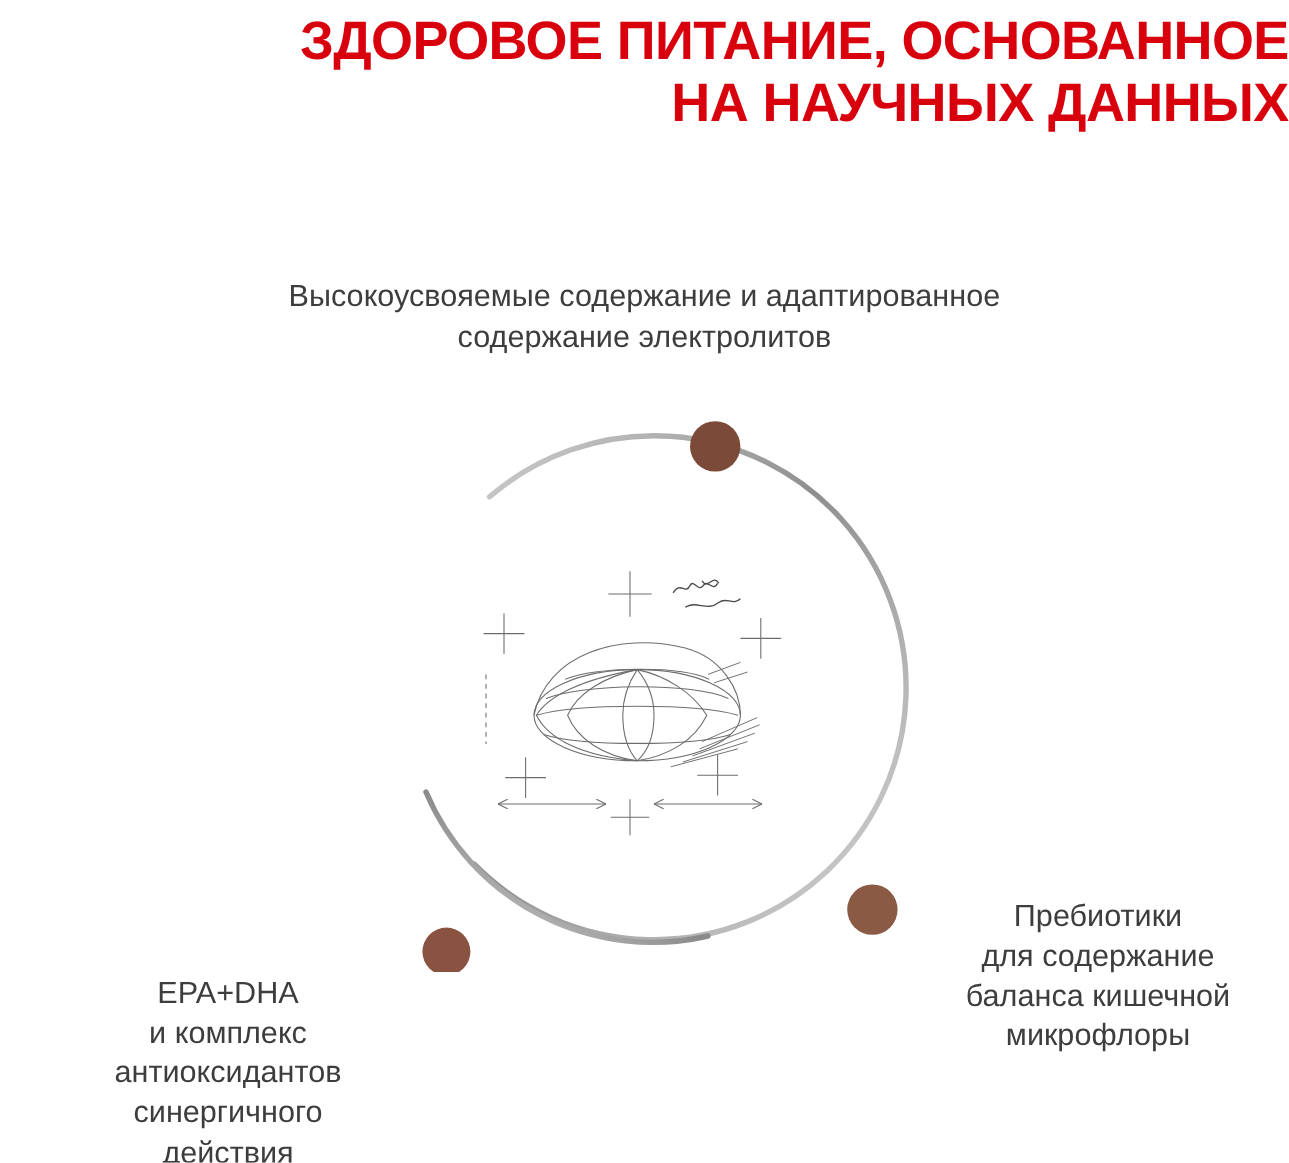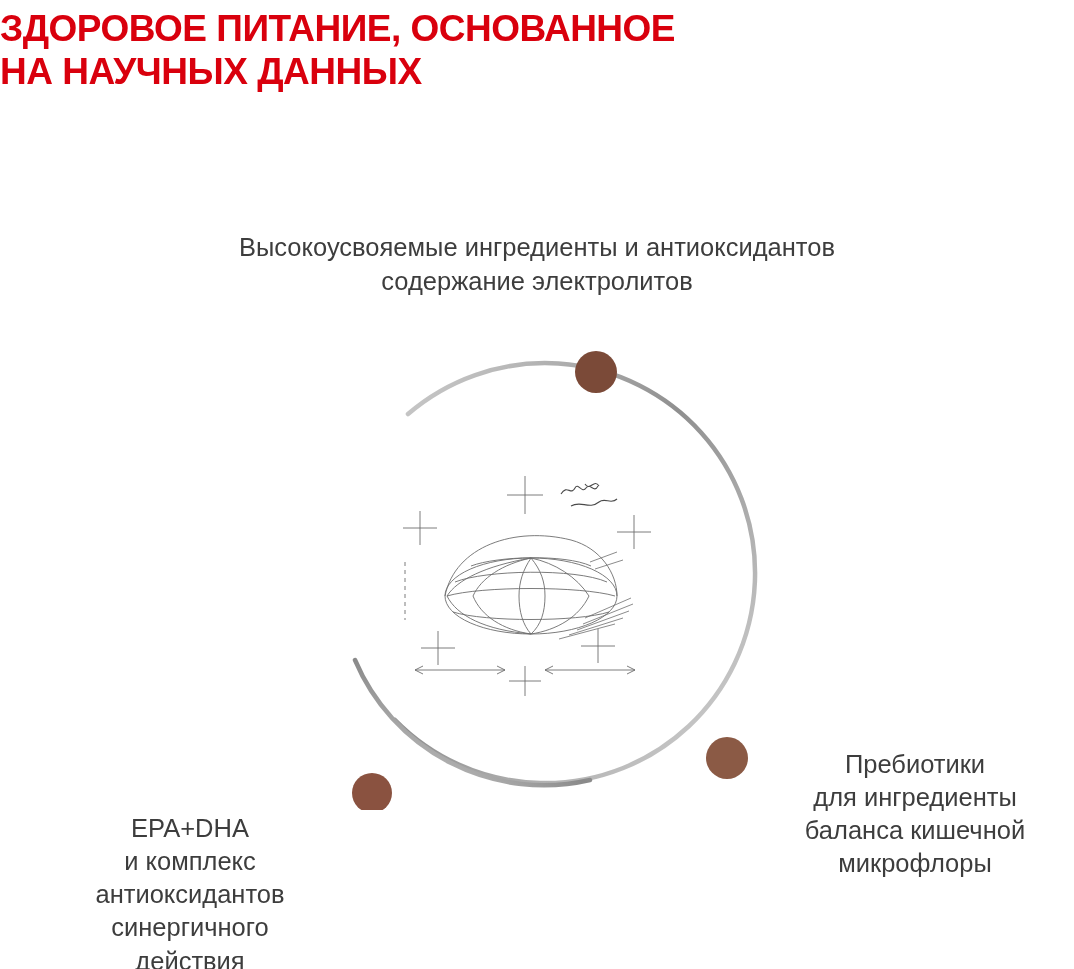--- a/index.html
+++ b/index.html
@@ -17,24 +17,24 @@
     background: #ffffff;
     overflow: hidden;
   }
 
   
   .headline {
     position: absolute;
     left: 0;
     top: 8px;
     width: 1074px;
-    text-align: left;
+    text-align: right;
     color: #d9000d;
     font-weight: bold;
-    font-size: 37px;
+    font-size: 45px;
     line-height: 1.15;
     letter-spacing: -0.5px;
     white-space: pre-line;
   }
 
   
   .subtitle {
     position: absolute;
     left: 137px;
     top: 230px;
@@ -90,21 +90,21 @@
   }
 </style>
 </head>
 <body>
 
 <div id="page">
 
   <div class="headline">ЗДОРОВОЕ ПИТАНИЕ, ОСНОВАННОЕ
 НА НАУЧНЫХ ДАННЫХ</div>
 
-  <div class="subtitle">Высокоусвояемые ингредиенты и антиоксидантов
+  <div class="subtitle">Высокоусвояемые содержание и адаптированное
 содержание электролитов</div>
 
   <div class="diagram">
     <svg width="470" height="470" viewBox="0 0 470 470" aria-hidden="true">
       <defs>
         <linearGradient id="ringGradA" x1="0" y1="0" x2="1" y2="1">
           <stop offset="0%" stop-color="#cfcfcf"></stop>
           <stop offset="45%" stop-color="#8f8f8f"></stop>
           <stop offset="100%" stop-color="#d8d8d8"></stop>
         </linearGradient>
@@ -179,21 +179,21 @@
         <g stroke="#4a4a4a" stroke-width="1.1">
           <path d="M176 24 c6 -10 10 2 14 -6 c3 -6 7 6 11 0 c4 -6 8 6 12 -2"></path>
           <path d="M186 36 c10 -6 18 4 28 -4 c6 -5 12 3 18 -3"></path>
           <path d="M200 14 c5 8 9 -6 14 2"></path>
         </g>
       </g>
     </svg>
   </div>
 
   <div class="label label-prebiotics">Пребиотики
-для ингредиенты
+для содержание
 баланса кишечной
 микрофлоры</div>
 
   <div class="label label-epadha">EPA+DHA
 и комплекс
 антиоксидантов
 синергичного
 действия</div>
 
 </div>

